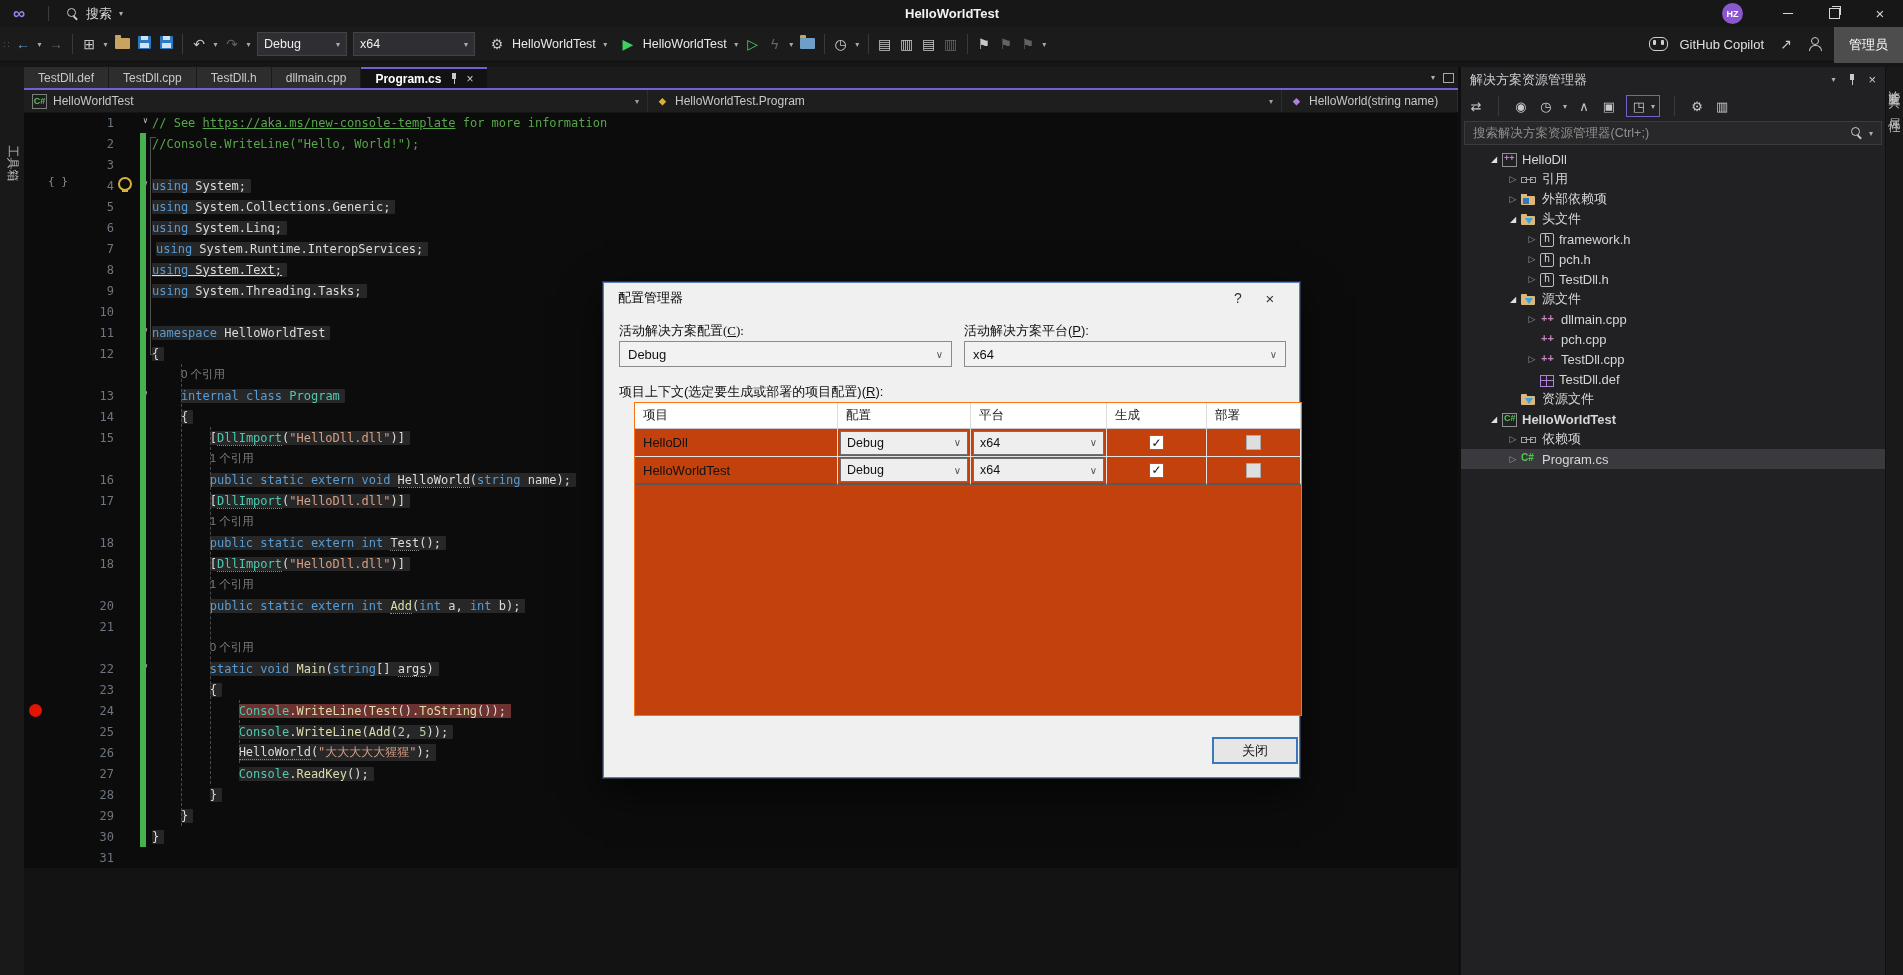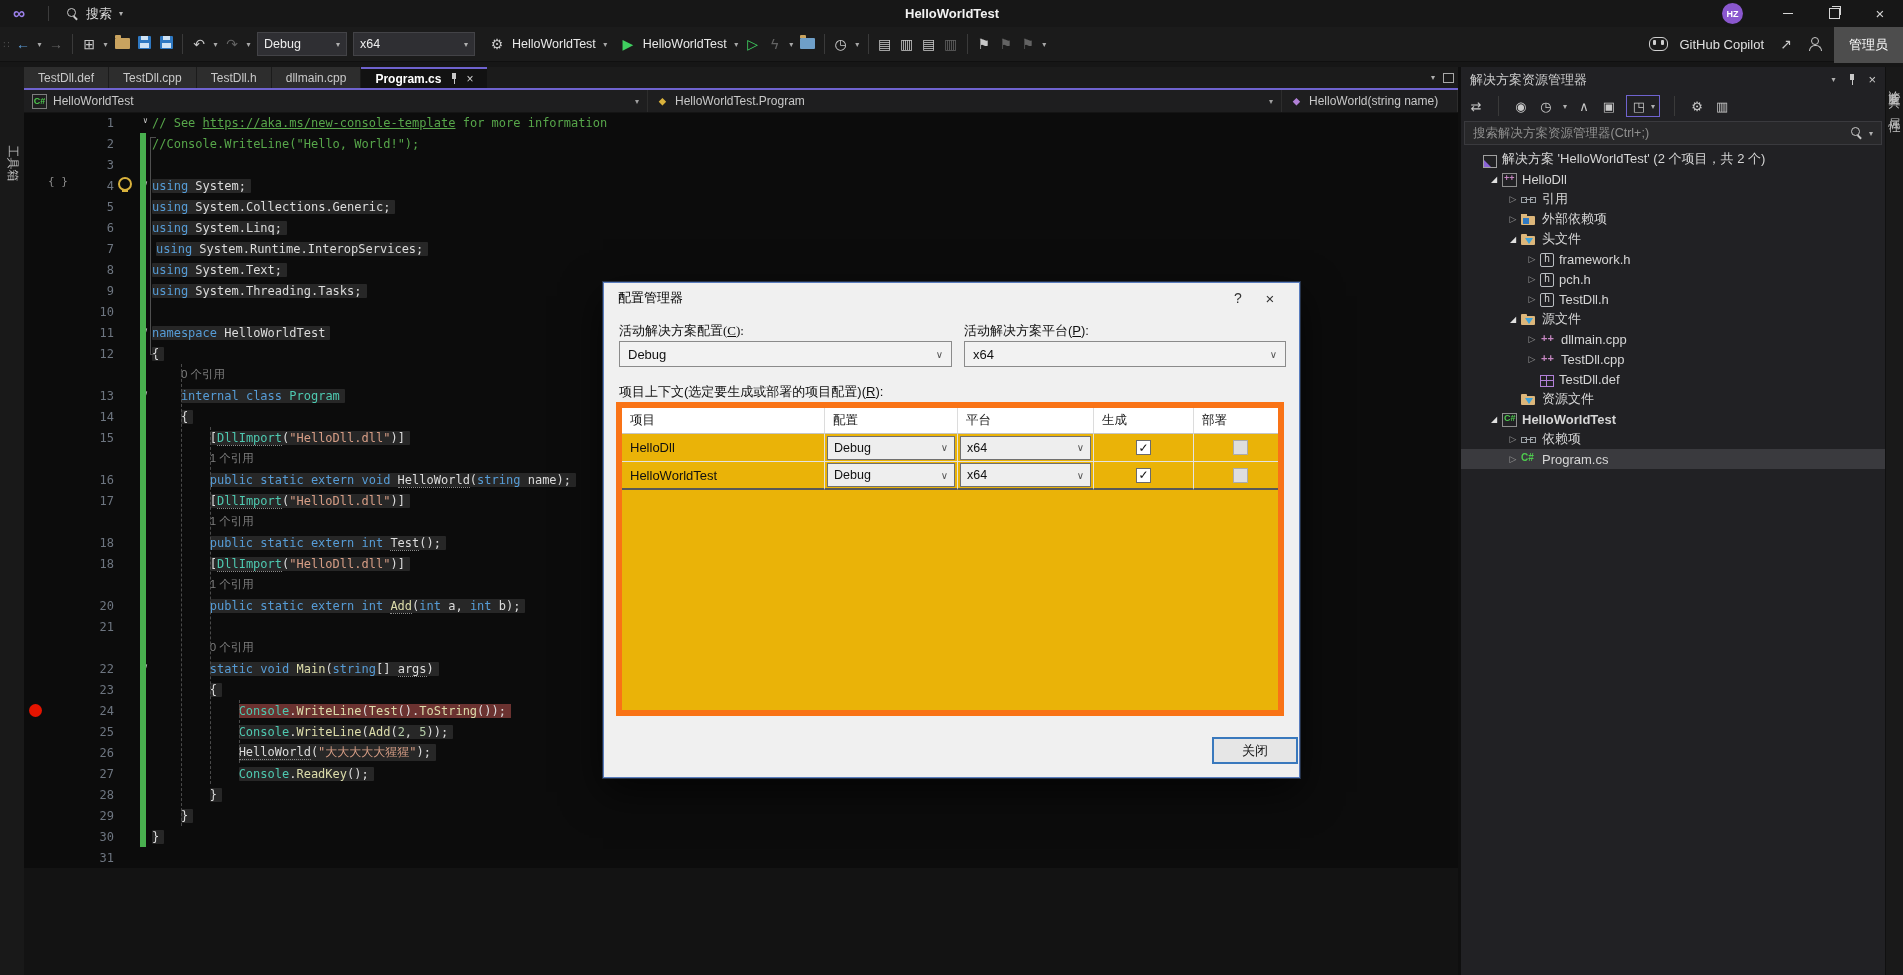--- a/index.html
+++ b/index.html
@@ -155,21 +155,21 @@
   .dclose{width:30px;text-align:center;color:#333;font-size:15px;}
   .dlabel{position:absolute;left:15px;}
   .dl1{top:39px;font-family:Liberation Serif, serif;}
   .dl2{left:360px;top:39px;}
   .dl3{top:100px;}
   .dkey{text-decoration:underline;}
   .bigcombo{position:absolute;top:58px;height:26px;background:#f2f2f2;border:1px solid #8b8b8b;display:flex;align-items:center;justify-content:space-between;padding:0 8px;font-size:13px;box-sizing:border-box;}
   .cc1{left:15px;width:333px;}
   .cc2{left:360px;width:322px;}
   .carr{color:#555;font-size:10px;}
-  .dtablewrap{position:absolute;left:12px;top:119px;width:668px;height:314px;background:#eab308;border:6px solid #f97316;box-sizing:border-box;overflow:hidden;}
+  .dtablewrap{position:absolute;left:30px;top:119px;width:668px;height:314px;background:#c2410c;border:1px solid #f97316;box-sizing:border-box;overflow:hidden;}
   .dgrid{display:grid;grid-template-columns:203px 133px 136px 100px 94px;}
   .dth{padding:4px 8px;border-bottom:1px solid #c6c6c6;border-right:1px solid #dcdcdc;font-size:12.5px;color:#1a1a1a;background:#fff;}
   .dcell{border-bottom:1px solid #e3e3e3;border-right:1px solid #e3e3e3;height:28px;display:flex;align-items:center;padding:0 8px;font-size:13px;box-sizing:border-box;}
   .dcell.pad0{padding:0 2px;}
   .dcell.ctr{justify-content:center;}
   .dcell.frow{border-bottom:2px solid #585858;}
   .dcombo{height:24px;flex:1;background:#eee;border:1px solid #707070;display:flex;align-items:center;justify-content:space-between;padding:0 6px;font-size:12.5px;box-sizing:border-box;}
   .cb{width:15px;height:15px;background:#fff;border:1px solid #6b6b6b;display:flex;align-items:center;justify-content:center;font-size:12px;color:#111;box-sizing:border-box;}
   .cb.off{background:#dedede;border-color:#ababab;}
   .dclosebtn{position:absolute;left:608px;top:454px;width:86px;height:27px;background:#e6e6e6;border:2px solid #3a79bd;display:flex;align-items:center;justify-content:center;font-size:13px;box-sizing:border-box;}
@@ -304,21 +304,21 @@
         </div>
       </div>
     <div id="code">
         <div class="crow"><span class="gut"></span><span class="ln">1</span><span class="chs"><span class="chev">∨</span></span><span class="cbox" style="margin-left: 0px;"><span class="tk-cm">// See </span><span class="tk-lk">https://aka.ms/new-console-template</span><span class="tk-cm"> for more information</span></span></div>
         <div class="crow"><span class="gut"></span><span class="ln">2</span><span class="chs"></span><span class="cbox" style="margin-left: 0px;"><span class="tk-cm">//Console.WriteLine("Hello, World!");</span></span></div>
         <div class="crow"><span class="gut"></span><span class="ln">3</span><span class="chs"></span><span class="cbox" style="margin-left: 0px;"></span></div>
         <div class="crow"><span class="gut"></span><span class="ln">4</span><span class="chs"><span class="chev">∨</span></span><span class="cbox box" style="margin-left: 0px;"><span class="tk-kw">using</span><span class="tk-pl"> System;</span></span></div>
         <div class="crow"><span class="gut"></span><span class="ln">5</span><span class="chs"></span><span class="cbox box" style="margin-left: 0px;"><span class="tk-kw">using</span><span class="tk-pl"> System.Collections.Generic;</span></span></div>
         <div class="crow"><span class="gut"></span><span class="ln">6</span><span class="chs"></span><span class="cbox box" style="margin-left: 0px;"><span class="tk-kw">using</span><span class="tk-pl"> System.Linq;</span></span></div>
         <div class="crow"><span class="gut"></span><span class="ln">7</span><span class="chs"></span><span class="cbox box" style="margin-left: 4px;"><span class="tk-kw">using</span><span class="tk-pl"> System.Runtime.InteropServices;</span></span></div>
-        <div class="crow"><span class="gut"></span><span class="ln">8</span><span class="chs"></span><span class="cbox box" style="margin-left: 0px;"><span class="tk-kw">using</span><span class="tk-pl"> System.Text;</span></span></div>
+        <div class="crow"><span class="gut"></span><span class="ln">8</span><span class="chs"></span><span class="cbox box" style="margin-left: 0px; text-decoration: underline;"><span class="tk-kw">using</span><span class="tk-pl"> System.Text;</span></span></div>
         <div class="crow"><span class="gut"></span><span class="ln">9</span><span class="chs"></span><span class="cbox box" style="margin-left: 0px;"><span class="tk-kw">using</span><span class="tk-pl"> System.Threading.Tasks;</span></span></div>
         <div class="crow"><span class="gut"></span><span class="ln">10</span><span class="chs"></span><span class="cbox" style="margin-left: 0px;"></span></div>
         <div class="crow"><span class="gut"></span><span class="ln">11</span><span class="chs"><span class="chev">∨</span></span><span class="cbox box" style="margin-left: 0px;"><span class="tk-kw">namespace</span><span class="tk-pl"> HelloWorldTest</span></span></div>
         <div class="crow"><span class="gut"></span><span class="ln">12</span><span class="chs"></span><span class="cbox box" style="margin-left: 0px;"><span class="tk-pl">{</span></span></div>
         <div class="crow"><span class="gut"></span><span class="ln"></span><span class="chs"></span><span class="cl" style="margin-left: 28.88px;">0 个引用</span></div>
         <div class="crow"><span class="gut"></span><span class="ln">13</span><span class="chs"><span class="chev">∨</span></span><span class="cbox box" style="margin-left: 28.88px;"><span class="tk-kw">internal</span><span class="tk-pl"> </span><span class="tk-kw">class</span><span class="tk-pl"> </span><span class="tk-ty">Program</span></span></div>
         <div class="crow"><span class="gut"></span><span class="ln">14</span><span class="chs"></span><span class="cbox box" style="margin-left: 28.88px;"><span class="tk-pl">{</span></span></div>
         <div class="crow"><span class="gut"></span><span class="ln">15</span><span class="chs"></span><span class="cbox box" style="margin-left: 57.76px;"><span class="tk-pl">[</span><span class="tk-ty tk-dot">DllImport</span><span class="tk-pl">(</span><span class="tk-st">"HelloDll.dll"</span><span class="tk-pl">)]</span></span></div>
         <div class="crow"><span class="gut"></span><span class="ln"></span><span class="chs"></span><span class="cl" style="margin-left: 57.76px;">1 个引用</span></div>
         <div class="crow"><span class="gut"></span><span class="ln">16</span><span class="chs"></span><span class="cbox box" style="margin-left: 57.76px;"><span class="tk-kw">public static extern void</span><span class="tk-pl"> </span><span class="tk-pl tk-dot">HelloWorld</span><span class="tk-pl">(</span><span class="tk-kw">string</span><span class="tk-pl"> name);</span></span></div>
@@ -377,25 +377,20 @@
       <span class="seti">⚙</span>
       <span class="seti">▥</span>
     </div>
     <div class="sesearch">
       <span>搜索解决方案资源管理器(Ctrl+;)</span>
       <span class="sp"></span>
       <span class="mag"></span>
       <span class="dd">▾</span>
     </div>
     <div id="setree">
-        <div class="trow" style="padding-left: 6px;">
-          <span class="texp none"></span>
-          <span class="ti ti-solution"></span>
-          <span class="tlabel">解决方案 'HelloWorldTest' (2 个项目，共 2 个)</span>
-        </div>
         <div class="trow" style="padding-left: 25px;">
           <span class="texp open">◢</span>
           <span class="ti ti-proj-cpp"></span>
           <span class="tlabel">HelloDll</span>
         </div>
         <div class="trow" style="padding-left: 44px;">
           <span class="texp closed">▷</span>
           <span class="ti ti-refs"></span>
           <span class="tlabel">引用</span>
         </div>
@@ -432,20 +427,25 @@
           <span class="texp open">◢</span>
           <span class="ti ti-folder">
             <i class="funnel"></i>
           </span>
           <span class="tlabel">源文件</span>
         </div>
         <div class="trow" style="padding-left: 63px;">
           <span class="texp closed">▷</span>
           <span class="ti ti-cppfile"></span>
           <span class="tlabel">dllmain.cpp</span>
+        </div>
+        <div class="trow" style="padding-left: 63px;">
+          <span class="texp none"></span>
+          <span class="ti ti-cppfile"></span>
+          <span class="tlabel">pch.cpp</span>
         </div>
         <div class="trow" style="padding-left: 63px;">
           <span class="texp closed">▷</span>
           <span class="ti ti-cppfile"></span>
           <span class="tlabel">TestDll.cpp</span>
         </div>
         <div class="trow" style="padding-left: 63px;">
           <span class="texp none"></span>
           <span class="ti ti-deffile"></span>
           <span class="tlabel">TestDll.def</span>

